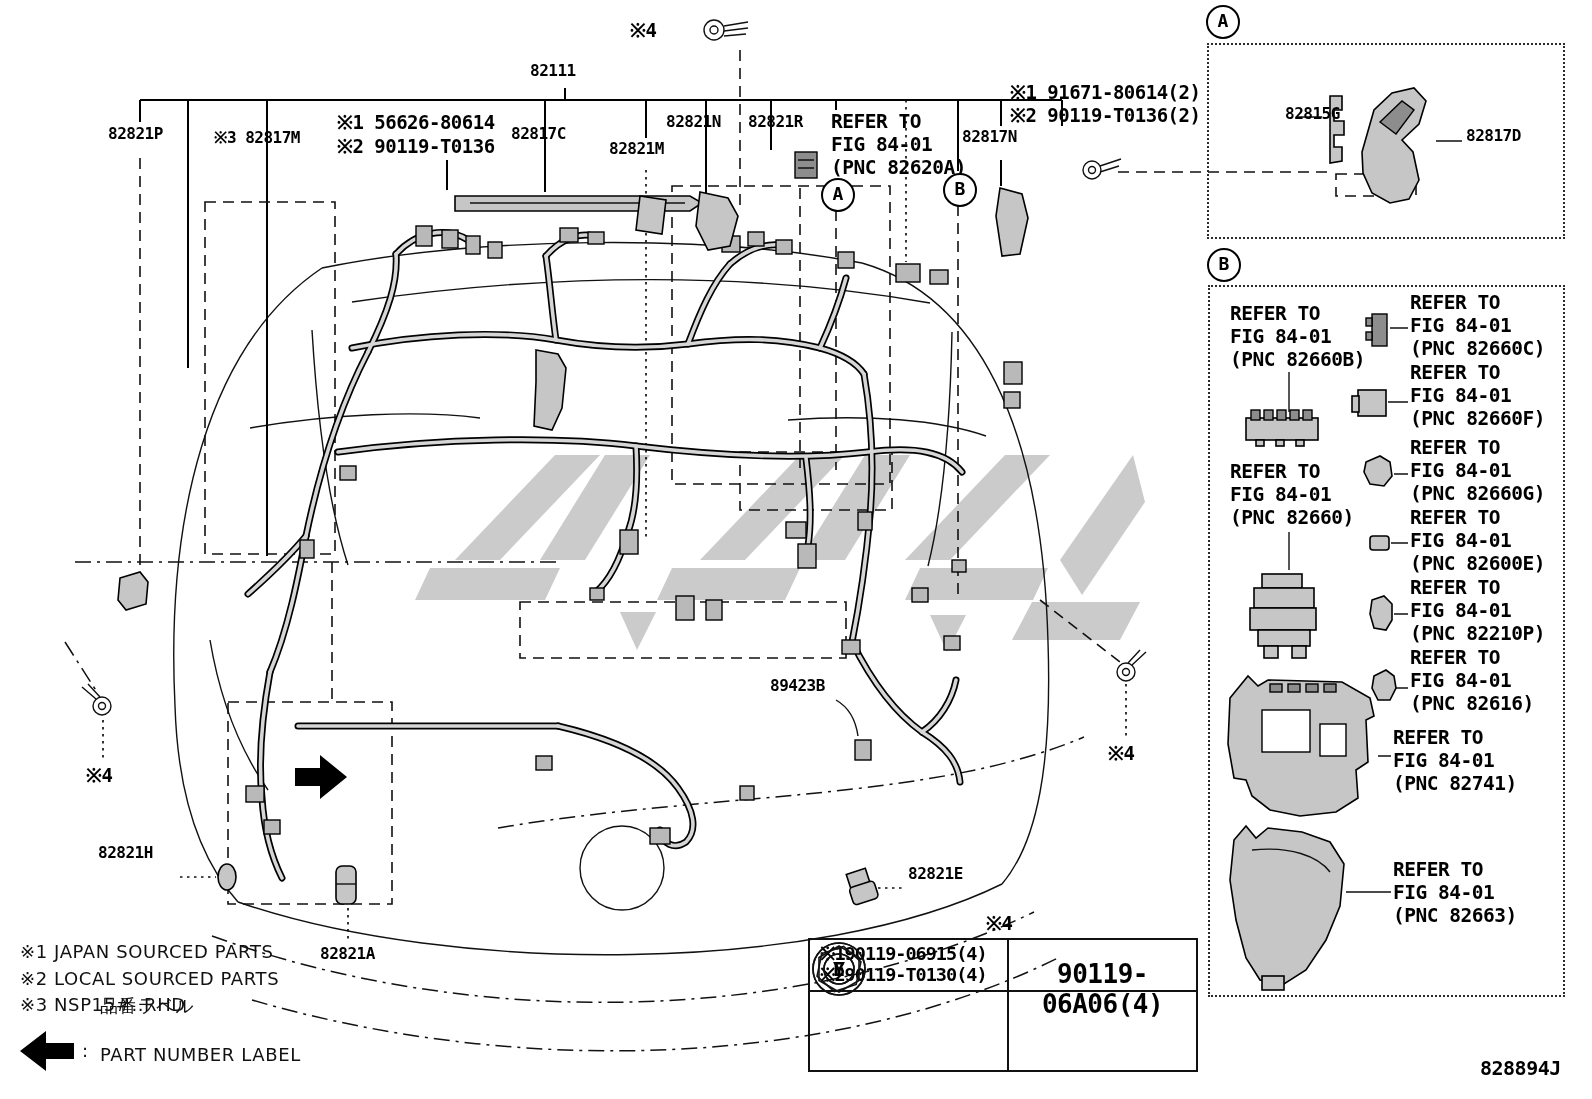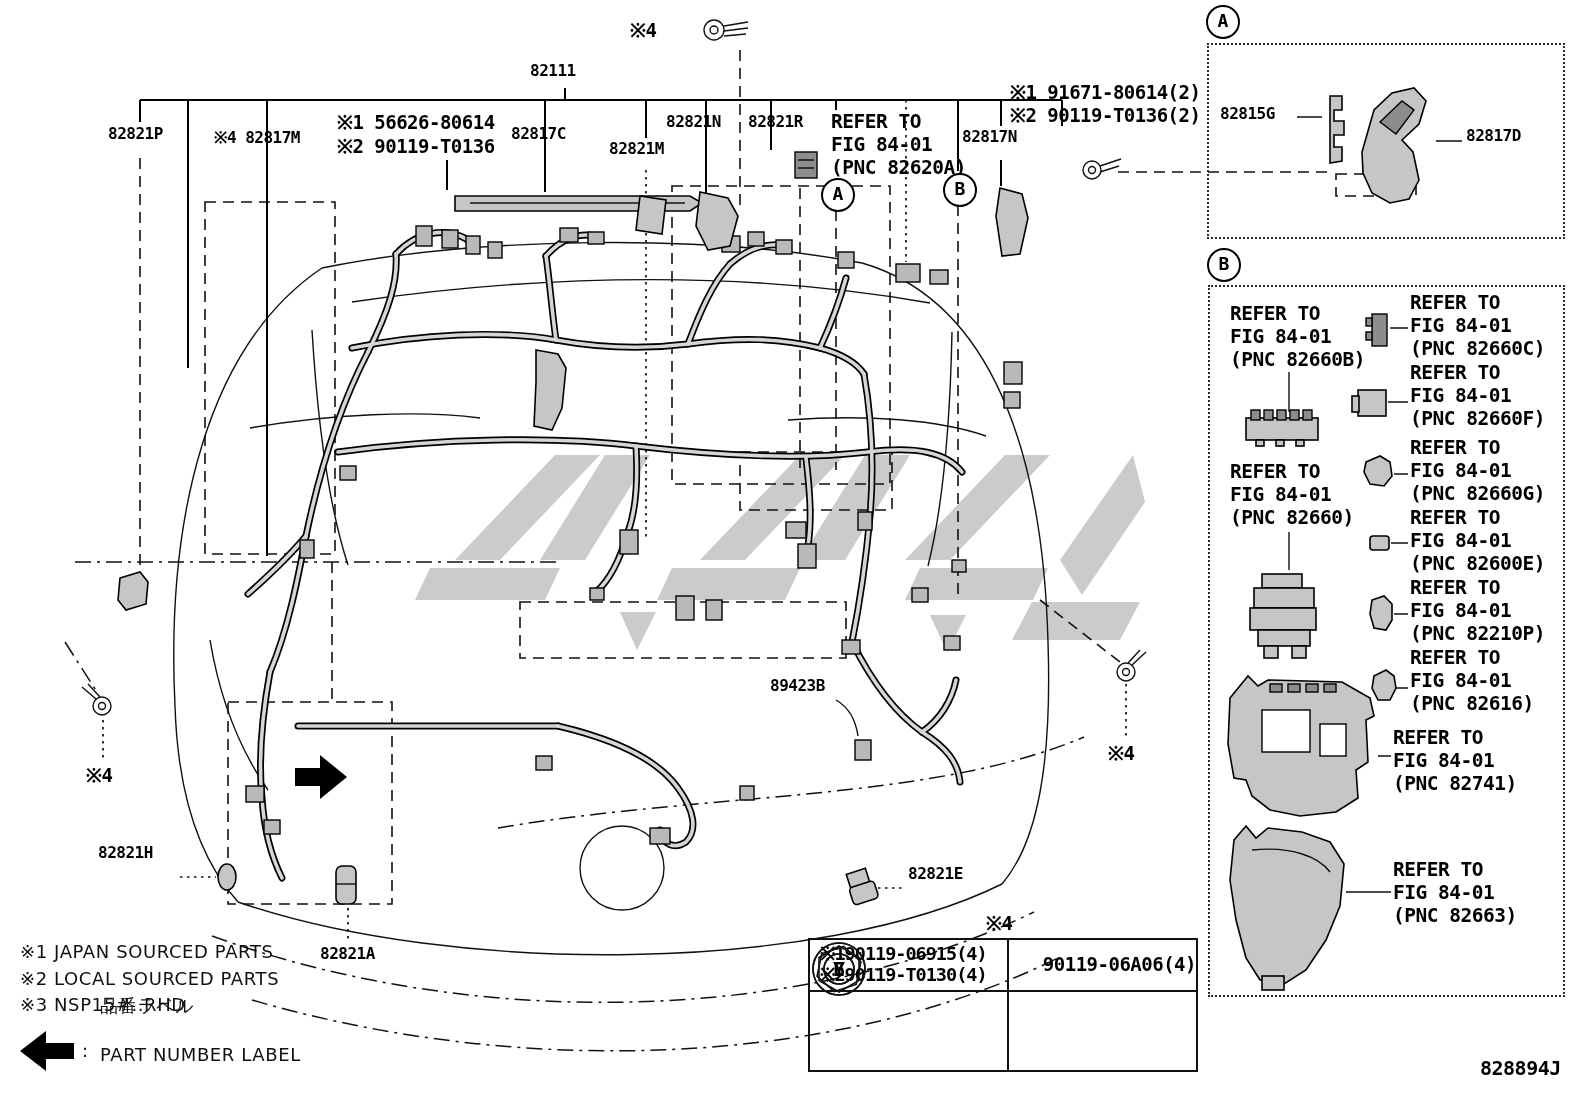--- a/index.html
+++ b/index.html
@@ -26,21 +26,21 @@
   .box-dotted{position:absolute;border:2px dotted #2b2b2b;background:transparent}
   .legend-line{position:absolute;font-family:"DejaVu Sans",sans-serif;font-size:18px;
                letter-spacing:.6px;color:#111;white-space:nowrap}
   #fastener-table{position:absolute;left:808px;top:938px;width:390px;height:134px;
                   border:2px solid #111;box-sizing:border-box;display:flex;flex-direction:column}
   #fastener-table .hdr{display:flex;height:50px;border-bottom:2px solid #111}
   #fastener-table .bdy{display:flex;flex:1}
   #fastener-table .cl{width:199px;border-right:2px solid #111;box-sizing:border-box}
   #fastener-table .cr{flex:1}
   .th{font-weight:700;font-size:18.5px;letter-spacing:-1px;line-height:21px;padding:3px 0 0 10px}
-  .th-c{font-weight:700;font-size:19px;letter-spacing:-0.5px;text-align:right;padding-top:13px}
+  .th-c{font-weight:700;font-size:26px;letter-spacing:-0.5px;text-align:center;padding-top:19px}
   .boltcell{display:flex;align-items:center;justify-content:center;height:100%}
 </style>
 </head>
 <body>
 
 <div id="stage">
 
 <svg width="1592" height="1099" viewBox="0 0 1592 1099">
 
   <g class="wm">
@@ -277,40 +277,40 @@
     <rect class="part" x="1370" y="536" width="19" height="14" rx="3"></rect>
     <path class="part" d="M1372,600 l12,-4 8,8 0,16 -6,10 -12,-2 -4,-14 z"></path>
     <path class="part" d="M1374,676 l12,-6 8,6 2,12 -6,12 -12,0 -6,-12 z"></path>
     <path class="ln" d="M1390,328 H1408 M1388,402 H1408 M1394,474 H1408 M1391,543 H1408 M1394,614 H1408 M1396,688 H1408 M1378,756 H1391 M1346,892 H1391"></path>
   </g>
 </svg>
 
 <div class="pl pl-sm" style="left:630px;top:17px">※4</div>
 <div class="pl" style="left:530px;top:61px">82111</div>
 <div class="pl" style="left:108px;top:124px">82821P</div>
-<div class="pl" style="left:214px;top:126px">※4 82817M</div>
+<div class="pl" style="left:214px;top:126px">※3 82817M</div>
 <div class="pl pl-sm" style="left:337px;top:109px">※1 56626-80614</div>
 <div class="pl pl-sm" style="left:337px;top:133px">※2 90119-T0136</div>
 <div class="pl" style="left:511px;top:124px">82817C</div>
 <div class="pl" style="left:609px;top:139px">82821M</div>
 <div class="pl" style="left:666px;top:112px">82821N</div>
 <div class="pl" style="left:748px;top:112px">82821R</div>
 <div class="pl prelines" style="left:831px;top:110px">REFER TO
 FIG 84-01
 (PNC 82620A)</div>
 <div class="pl" style="left:962px;top:127px">82817N</div>
 <div class="pl pl-sm" style="left:1010px;top:79px">※1 91671-80614(2)</div>
 <div class="pl pl-sm" style="left:1010px;top:102px">※2 90119-T0136(2)</div>
 
 <div class="marker" style="left:821px;top:178px">A</div>
 <div class="marker" style="left:943px;top:173px">B</div>
 
 <div class="marker" style="left:1206px;top:5px">A</div>
 <div class="box-dotted" style="left:1207px;top:43px;width:354px;height:192px"></div>
-<div class="pl" style="left:1220px;top:104px">82815G</div>
+<div class="pl" style="left:1285px;top:104px">82815G</div>
 <div class="pl" style="left:1466px;top:126px">82817D</div>
 
 <div class="marker" style="left:1207px;top:248px">B</div>
 <div class="box-dotted" style="left:1208px;top:285px;width:353px;height:708px"></div>
 <div class="pl prelines" style="left:1230px;top:302px">REFER TO
 FIG 84-01
 (PNC 82660B)</div>
 <div class="pl prelines" style="left:1230px;top:460px">REFER TO
 FIG 84-01
 (PNC 82660)</div>

